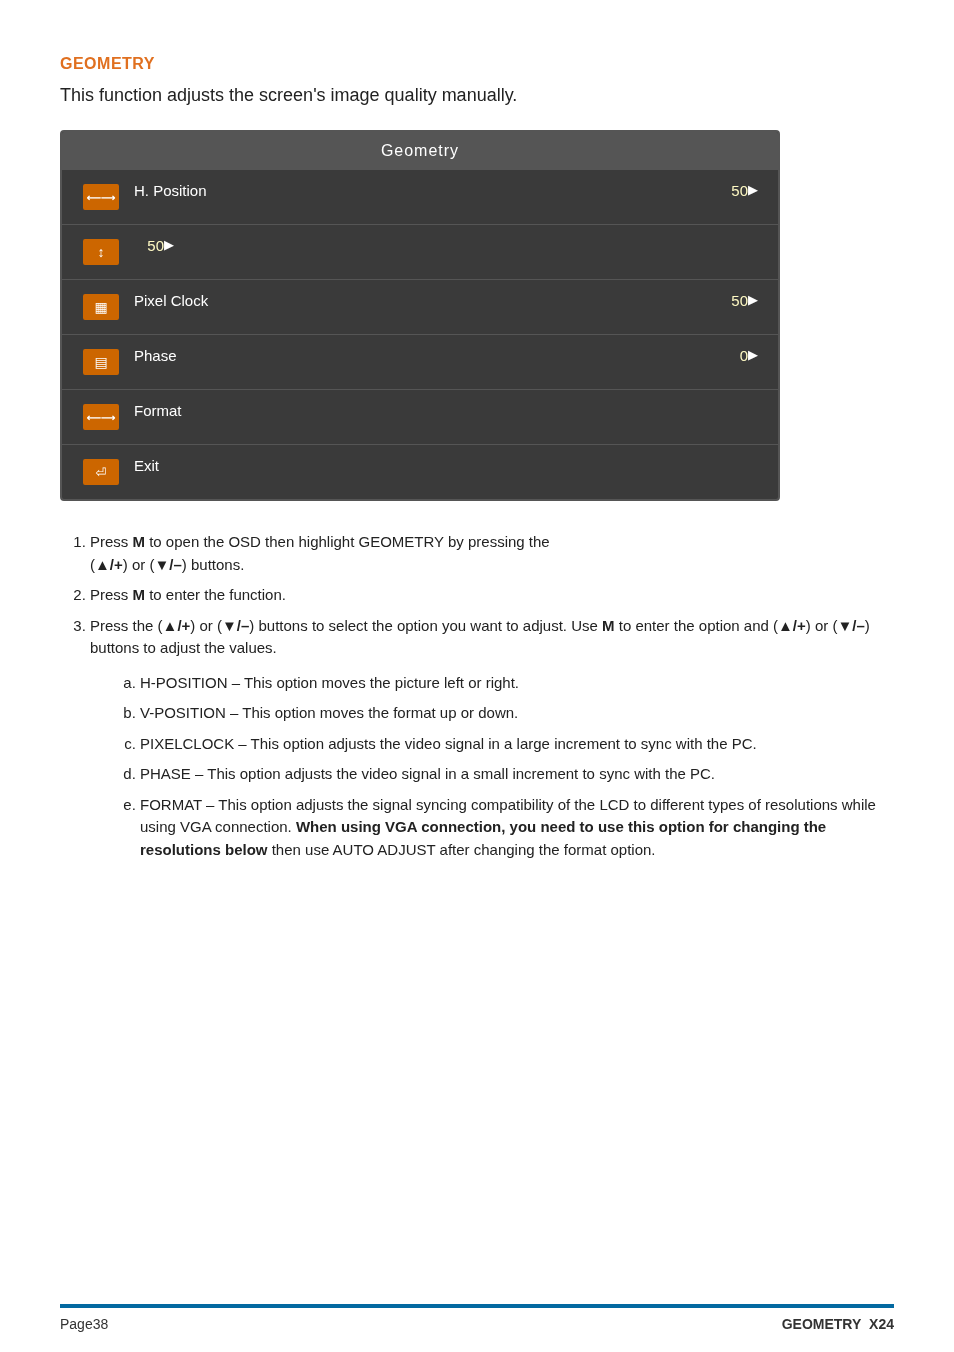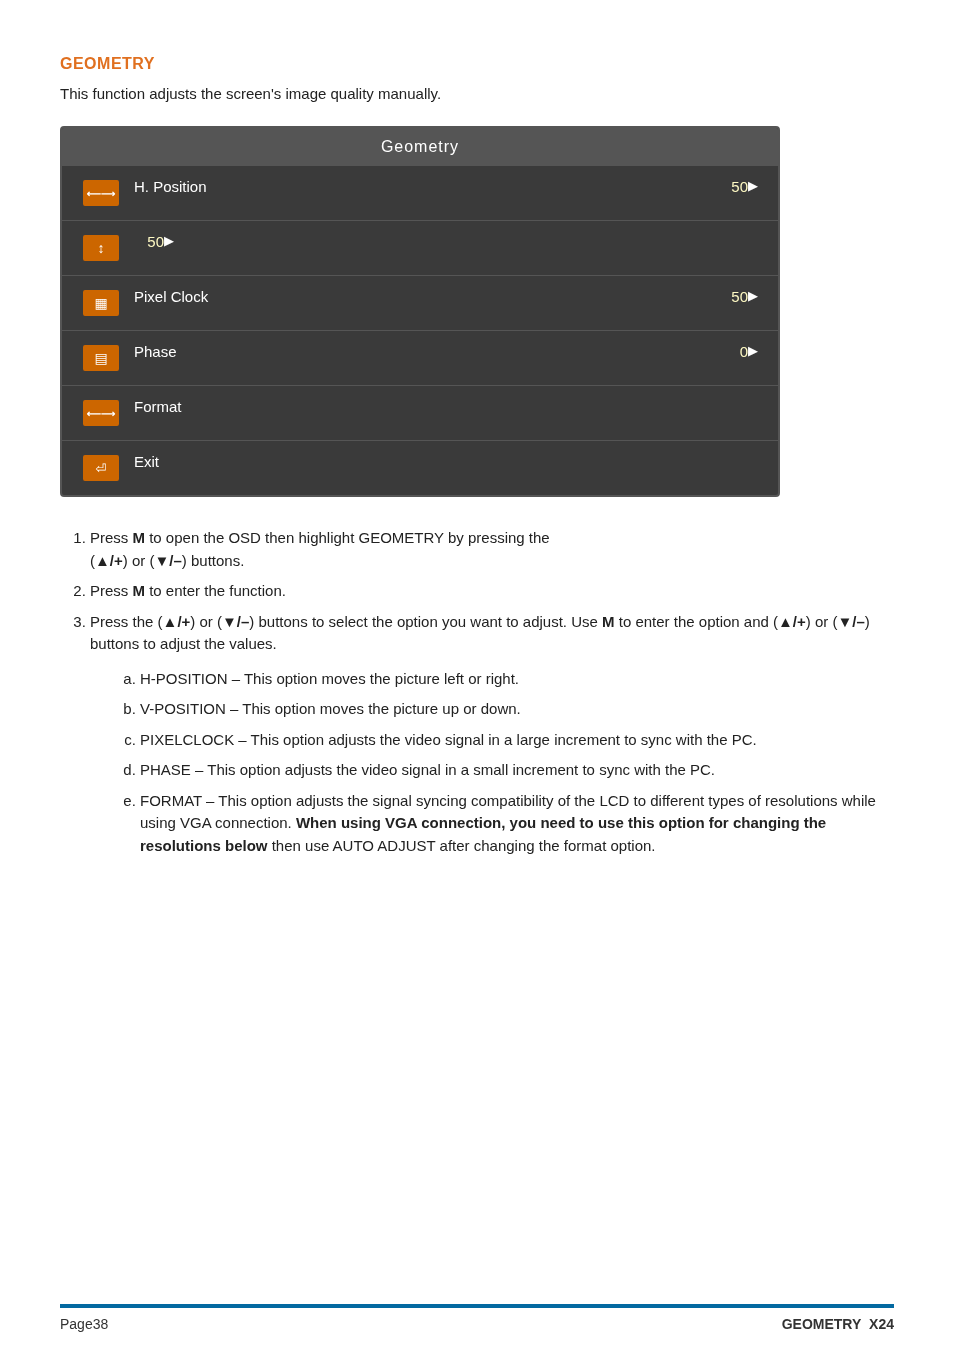--- a/index.html
+++ b/index.html
@@ -19,21 +19,21 @@
 
     .section-title {
       color: #e07020;
       font-weight: bold;
       font-size: 16px;
       margin-bottom: 12px;
       letter-spacing: 0.5px;
     }
 
     .section-desc {
-      font-size: 15px;
+      font-size: 18px;
       color: #222;
       margin-bottom: 24px;
     }
 
     
     .osd-menu {
       background: #3a3a3a;
       border: 2px solid #555;
       border-radius: 4px;
       width: 100%;
@@ -327,21 +327,21 @@
       <li>
         Press <span class="btn-label">M</span> to enter the function.
       </li>
       <li>
         Press the (<span class="btn-label">▲/+</span>) or (<span class="btn-label">▼/–</span>) buttons to select the option you want to adjust.
         Use <span class="btn-label">M</span> to enter the option and (<span class="btn-label">▲/+</span>) or (<span class="btn-label">▼/–</span>) buttons to adjust the
         values.
 
         <ul class="sub-list">
           <li>H-POSITION – This option moves the picture left or right.</li>
-          <li>V-POSITION – This option moves the picture up or down.</li>
+          <li>V-POSITION – This option moves the format up or down.</li>
           <li>PIXELCLOCK – This option adjusts the video signal in a large increment to sync with the PC.</li>
           <li>PHASE – This option adjusts the video signal in a small increment to sync with the PC.</li>
           <li>FORMAT – This option adjusts the signal syncing compatibility of the LCD to different types of resolutions while using VGA connection. <span class="bold">When using VGA connection, you need to use this option for changing the resolutions below</span> then use AUTO ADJUST after changing the format option.</li>
         </ul>
       </li>
     </ol>
   </div>
 
 </div>
 

